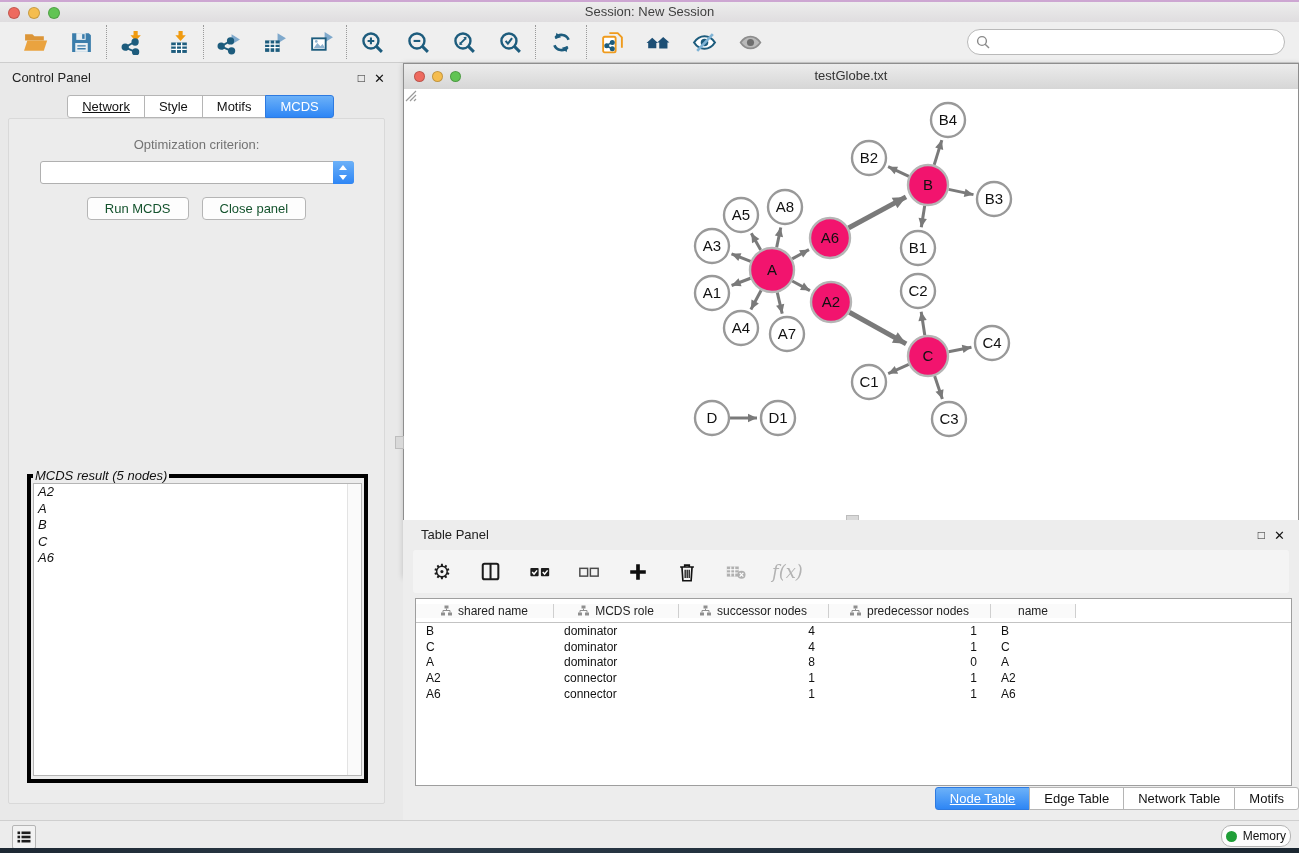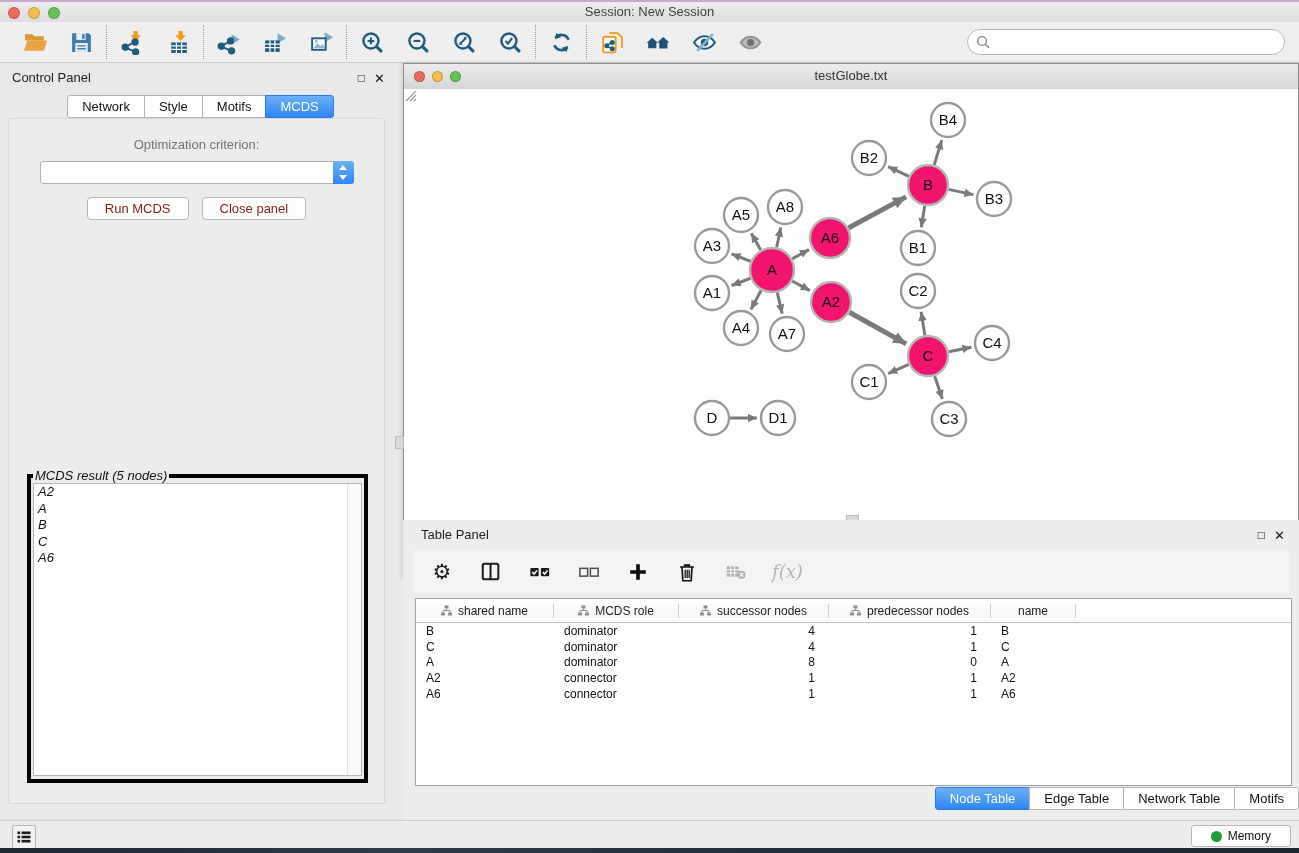--- a/index.html
+++ b/index.html
@@ -27,37 +27,37 @@
   
   .control-panel{position:absolute;left:0;top:63px;width:393px;height:747px;background:#e9e9e9;}
   .panel-head{position:absolute;left:0;top:0;right:0;height:30px;}
   .panel-title{position:absolute;left:12px;top:0;line-height:30px;font-size:13px;color:#222;}
   .panel-icons{position:absolute;right:8px;top:0;height:30px;display:flex;align-items:center;gap:9px;}
   .float-glyph{font-size:12px;color:#222;cursor:pointer;}
   .close-glyph{font-size:13px;font-weight:bold;color:#111;cursor:pointer;}
   .cp-tabs{position:absolute;left:0;top:32px;right:0;display:flex;justify-content:center;}
   .tab{font-size:13px;padding:3px 14px;background:#fff;border:1px solid #b5b5b5;color:#111;
     margin-left:-1px;cursor:pointer;white-space:nowrap;}
-  .tab.first{border-radius:3px 0 0 3px;margin-left:8px;}
+  .tab.first{border-radius:3px 0 0 3px;margin-left:8px;text-decoration:underline;}
   .tab.last{border-radius:0 3px 3px 0;}
   .tab.active{background:linear-gradient(#6cb1f8,#2e86f5);border-color:#2e7ae0;color:#fff;}
   .cp-content{position:absolute;left:8px;right:8px;top:55px;bottom:6px;background:#ececec;
     border:1px solid #d9d9d9;border-radius:2px;text-align:center;}
   .opt-label{margin-top:18px;font-size:13px;color:#737373;}
   .dropdown{position:relative;width:314px;height:23px;margin:9px auto 0;background:#fff;
     border:1px solid #b0b0b0;border-radius:3px;cursor:pointer;box-sizing:border-box;}
   .dropdown .dd-text{position:absolute;left:10px;top:0;line-height:21px;font-size:13px;color:#111;white-space:nowrap;}
   .dd-stepper{position:absolute;right:-1px;top:-1px;width:21px;height:23px;border-radius:0 3px 3px 0;
     background:linear-gradient(#6cb1f8,#2e86f5);}
   .dd-up,.dd-dn{position:absolute;left:6px;width:0;height:0;border-left:4.5px solid transparent;border-right:4.5px solid transparent;}
   .dd-up{top:4px;border-bottom:5px solid #fff;}
   .dd-dn{bottom:4px;border-top:5px solid #fff;}
   .cp-buttons{margin-top:13px;display:flex;justify-content:center;gap:13px;}
   .btn{font-size:13px;padding:3px 17px;background:#fdfdfd;border:1px solid #b5b5b5;border-radius:4px;
-    color:#7f1d1d;cursor:pointer;}
+    color:#14532d;cursor:pointer;}
   .result-box{position:absolute;left:6px;right:4px;top:337px;bottom:8px;border:4px solid #000000;
     margin:12px;padding:0;font-style:italic;}
   .result-box legend{font-size:13px;color:#111;text-align:left;margin-left:2px;padding:0 2px;}
   .result-list{position:absolute;left:2px;right:2px;top:0;bottom:3px;background:#fff;
     border:1px solid #b5b5b5;text-align:left;overflow:hidden;}
   .result-item{font-size:13px;color:#111;line-height:16.5px;padding-left:4px;cursor:default;}
   .result-scroll{position:absolute;right:0;top:0;bottom:0;width:13px;background:#fafafa;border-left:1px solid #e3e3e3;}
   
   .net-window{position:absolute;left:403px;top:63px;width:896px;height:514px;background:#fff;
     border:1px solid #8e8e8e;box-sizing:border-box;box-shadow:0 1px 6px rgba(0,0,0,.18);}
@@ -86,21 +86,21 @@
     justify-content:center;gap:6px;font-size:12px;color:#222;box-sizing:border-box;cursor:pointer;}
   .th.filler{background:#fff;border-right:none;cursor:default;}
   .trow{display:flex;height:15.8px;align-items:center;cursor:default;}
   .td{font-size:12px;color:#111;box-sizing:border-box;white-space:nowrap;overflow:hidden;}
   .tp-tabs{position:absolute;left:0;right:0;top:267px;display:flex;justify-content:flex-end;}
   
   .statusbar{position:absolute;left:0;top:820px;right:0;height:28px;background:#ececec;border-top:1px solid #cfcfcf;box-sizing:border-box;}
   .list-btn{position:absolute;left:12px;top:4px;width:22px;height:22px;background:#f2f2f2;
     border:1px solid #b5b5b5;border-radius:2px;display:flex;align-items:center;justify-content:center;cursor:pointer;}
   .memory-btn{position:absolute;right:8px;top:4px;height:22px;display:flex;align-items:center;gap:6px;
-    background:#fdfdfd;border:1px solid #b5b5b5;border-radius:3px;padding:0 19px;cursor:pointer;box-sizing:border-box;}
+    background:#fdfdfd;border:1px solid #b5b5b5;border-radius:10px;padding:0 4px;cursor:pointer;box-sizing:border-box;}
   .memory-dot{width:11px;height:11px;border-radius:50%;background:#1f9e37;}
   .memory-label{font-size:12px;color:#111;}
   .desktop-strip{position:absolute;left:0;top:848px;right:0;height:5px;
     background:linear-gradient(90deg,#1d2833,#2c3b49 30%,#22303d 60%,#1b2731);}
 </style>
 </head>
 <body>
 
 <div class="titlebar">
   <div class="lights">

